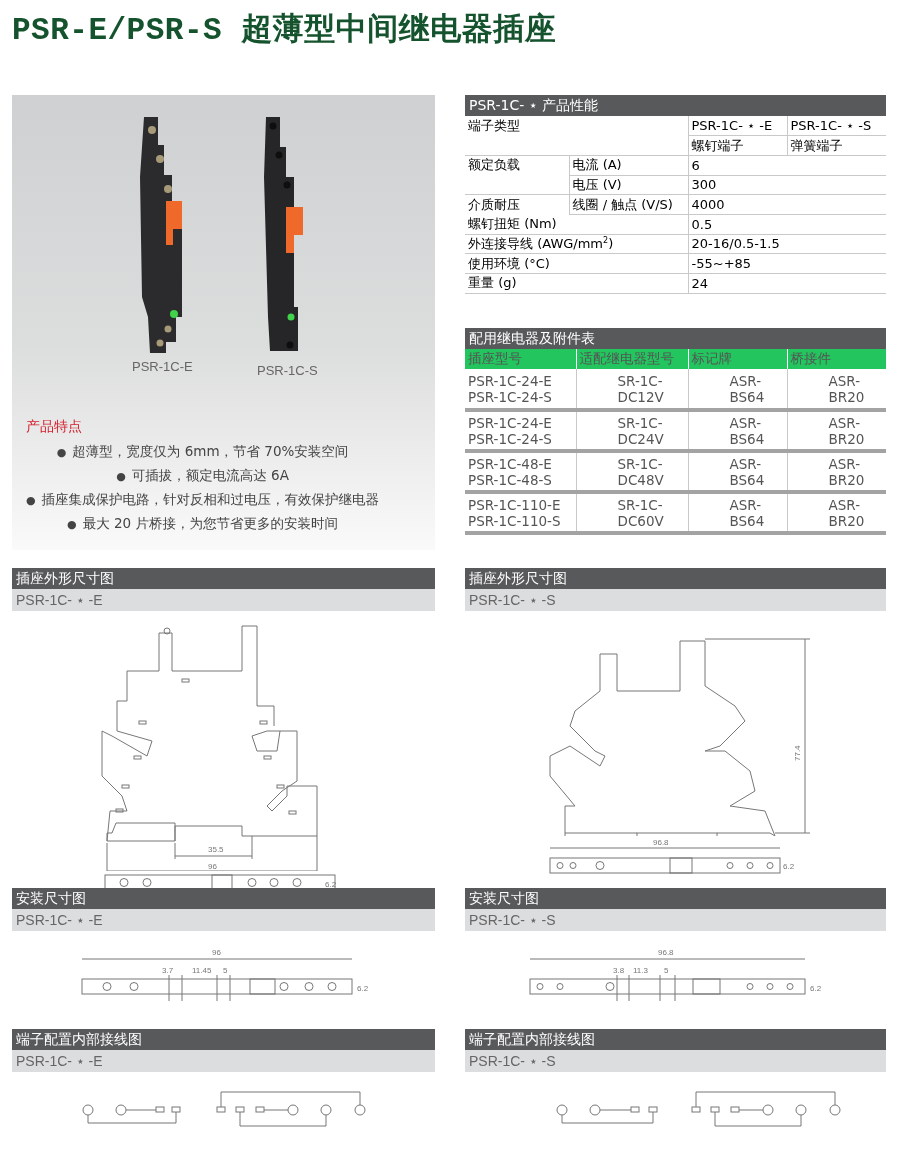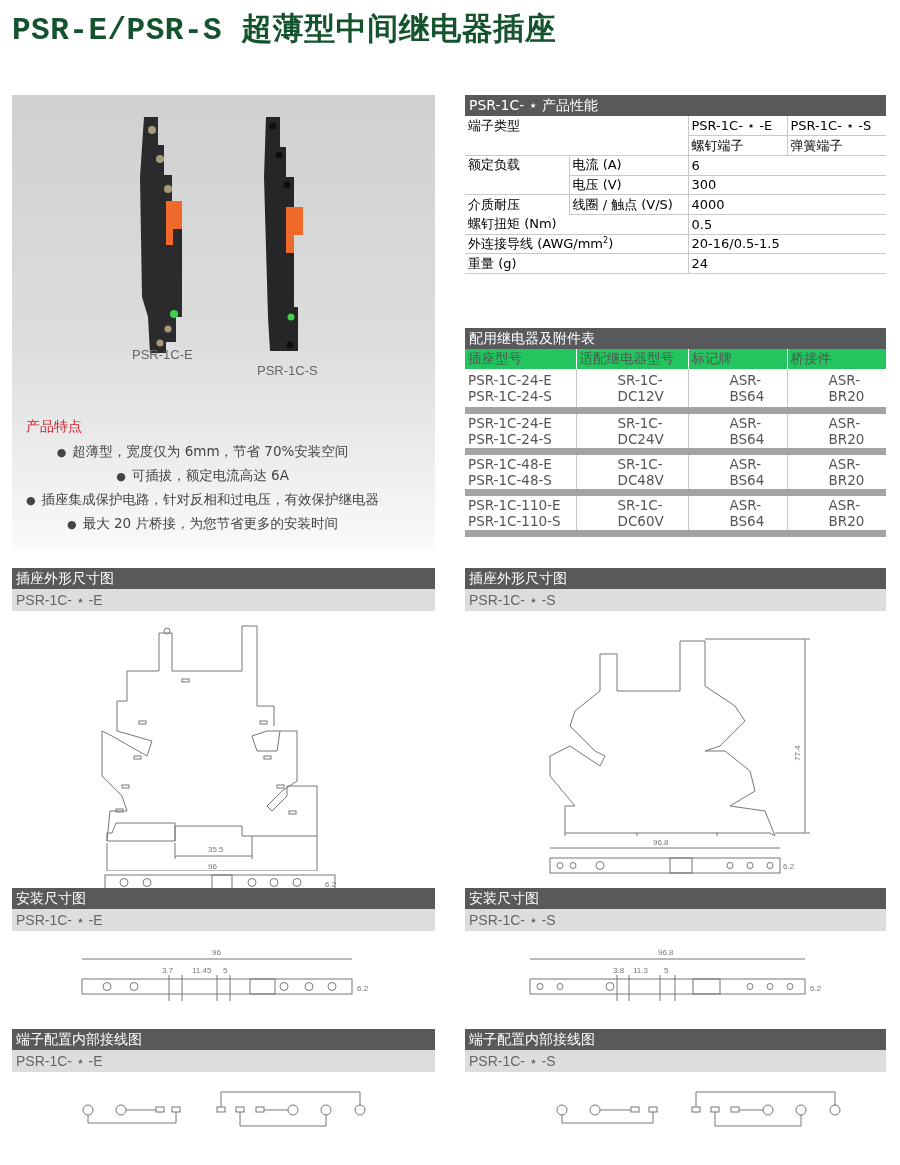--- a/index.html
+++ b/index.html
@@ -35,21 +35,21 @@
     background: #dcddde; color: #666; font-size: 14px; height: 22px; line-height: 22px; padding-left: 4px;
   }
 
   
   table { border-collapse: collapse; width: 100%; font-family: "DejaVu Sans", sans-serif; }
   .perf td { font-size: 13px; color: #000000; height: 19.7px; padding: 0 3px; border-bottom: 1px solid #c9c9c9; white-space: nowrap; }
   .perf td.vl { border-left: 1px solid #c9c9c9; }
   .perf td.nb { border-bottom: none; }
   .acc th { font-size: 13.5px; font-weight: normal; color: #555; background: #22c55e; text-align: left; padding: 0 3px; height: 20px; }
   .acc th + th { border-left: 1px solid #fff; }
-  .acc td { font-size: 13.5px; color: #555; padding: 0 3px; border-bottom: 7px solid #a3a3a3; height: 41px; line-height: 16px; }
+  .acc td { font-size: 13.5px; color: #555; padding: 0 3px; border-bottom: 4px solid #a3a3a3; height: 41px; line-height: 16px; }
   .acc td + td { border-left: 1px solid #c9c9c9; padding-left: 41px; }
 
   .section { position: absolute; width: 423px; }
   svg { display: block; }
   .dwg { stroke: #777; stroke-width: 1; fill: none; }
   .dtxt { font-size: 8px; fill: #777; font-family: "Liberation Sans", sans-serif; }
 </style>
 </head>
 <body>
 
@@ -61,21 +61,21 @@
     <path d="M6 0 L20 0 L20 28 L26 28 L26 58 L34 58 L34 84 L44 84 L44 200 L38 200 L38 225 L28 225 L28 236 L12 236 L10 200 L4 180 L2 60 Z" fill="#2b2b2d"></path>
     <circle cx="14" cy="13" r="4" fill="#a69a78"></circle>
     <circle cx="22" cy="42" r="4" fill="#a69a78"></circle>
     <circle cx="30" cy="72" r="4" fill="#a69a78"></circle>
     <rect x="28" y="84" width="16" height="28" fill="#ef6a2a"></rect>
     <rect x="28" y="112" width="7" height="16" fill="#ef6a2a"></rect>
     <circle cx="36" cy="197" r="4" fill="#3fd24a"></circle>
     <circle cx="30" cy="212" r="3.5" fill="#a69a78"></circle>
     <circle cx="22" cy="226" r="3.5" fill="#a69a78"></circle>
   </svg>
-  <div class="relay-label" style="left:120px;top:252px">PSR-1C-E</div>
+  <div class="relay-label" style="left:120px;top:264px">PSR-1C-E</div>
 
   <svg class="relay" style="left:252px;top:22px" width="50" height="240" viewBox="0 0 50 240">
     <path d="M2 0 L16 0 L16 30 L22 30 L22 60 L30 60 L30 190 L34 190 L34 234 L6 234 L4 200 L0 60 Z" fill="#262628"></path>
     <circle cx="9" cy="9" r="3.5" fill="#0e0e0e"></circle>
     <circle cx="15" cy="38" r="3.5" fill="#0e0e0e"></circle>
     <circle cx="23" cy="68" r="3.5" fill="#0e0e0e"></circle>
     <rect x="22" y="90" width="17" height="28" fill="#ef6a2a"></rect>
     <rect x="22" y="118" width="8" height="18" fill="#ef6a2a"></rect>
     <circle cx="27" cy="200" r="3.5" fill="#3fd24a"></circle>
     <circle cx="26" cy="228" r="3.5" fill="#0e0e0e"></circle>
@@ -128,20 +128,24 @@
       <td class="vl">线圈 / 触点 (V/S)</td>
       <td class="vl" colspan="2">4000</td>
     </tr>
     <tr>
       <td colspan="2">螺钉扭矩 (Nm)</td>
       <td class="vl" colspan="2">0.5</td>
     </tr>
     <tr>
       <td colspan="2"><span>外连接导线 (AWG/mm</span><sup style="font-size:8px">2</sup><span>)</span></td>
       <td class="vl" colspan="2">20-16/0.5-1.5</td>
+    </tr>
+    <tr>
+      <td colspan="2">使用环境 (°C)</td>
+      <td class="vl" colspan="2">-55~+85</td>
     </tr>
     <tr>
       <td colspan="2">重量 (g)</td>
       <td class="vl" colspan="2">24</td>
     </tr>
   </tbody>
     </table>
 </div>
 
 <div class="section" style="left:465px;top:328px;width:421px">

